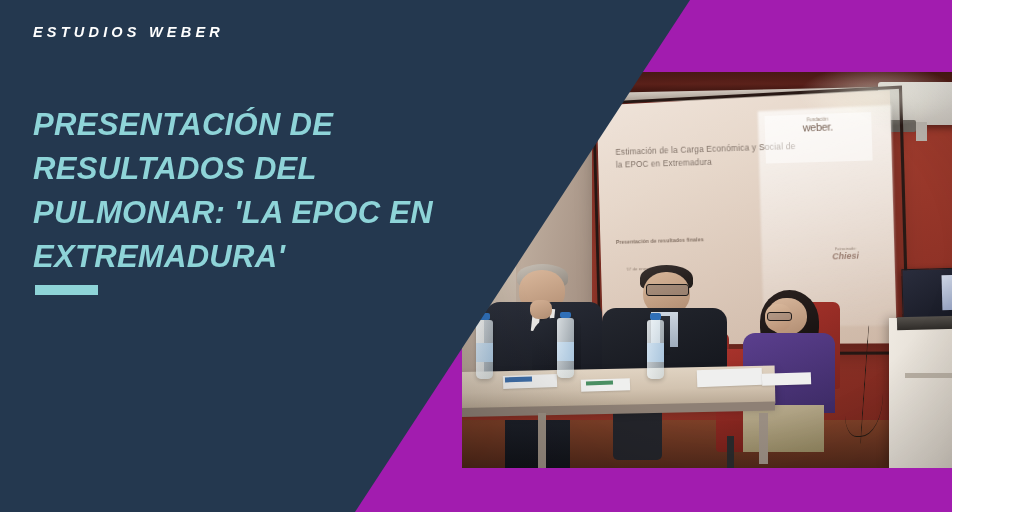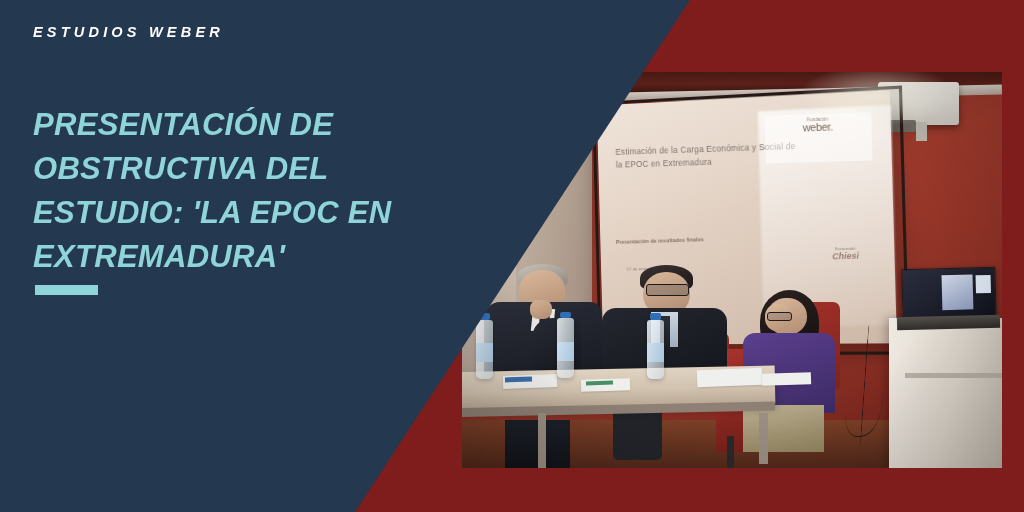--- a/index.html
+++ b/index.html
@@ -2,21 +2,21 @@
 <html><head>
 <meta charset="utf-8">
 <style>
   html,body{margin:0;padding:0;}
   body{
     width:1024px;height:512px;overflow:hidden;
     background:#ffffff;
     font-family:"Liberation Sans", sans-serif;
     position:relative;
   }
-  #slide{position:absolute;inset:0;width:1024px;height:512px;background:#7f1d1d;overflow:hidden;}
+  #slide{position:absolute;inset:0;width:952px;height:512px;background:#a21caf;overflow:hidden;}
 
   
   .photo-frame{
     position:absolute;left:462px;top:72px;width:540px;height:396px;
     overflow:hidden;background:#2b2018;
   }
   .photo{position:absolute;inset:0;}
 
   
   .wall-red{position:absolute;left:0;top:0;width:100%;height:100%;
@@ -324,18 +324,18 @@
       </div>
 
       <div class="photo-vig"></div>
     </div>
   </div>
 
   <div class="navy"></div>
 
   <div class="eyebrow">ESTUDIOS WEBER</div>
 
-  <div class="headline">PRESENTACIÓN DE OBSTRUCTIVA DEL ESTUDIO: 'LA EPOC EN EXTREMADURA'</div>
+  <div class="headline">PRESENTACIÓN DE RESULTADOS DEL PULMONAR: 'LA EPOC EN EXTREMADURA'</div>
 
   <div class="accent-bar"></div>
 
 
 </div>
 
 </body></html>

